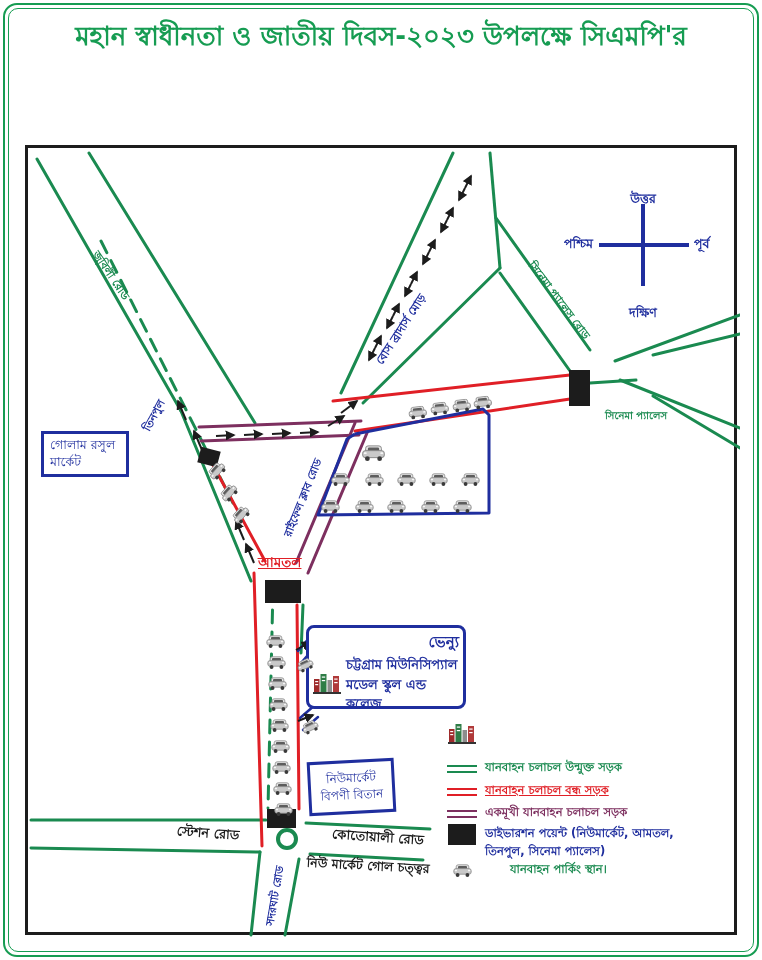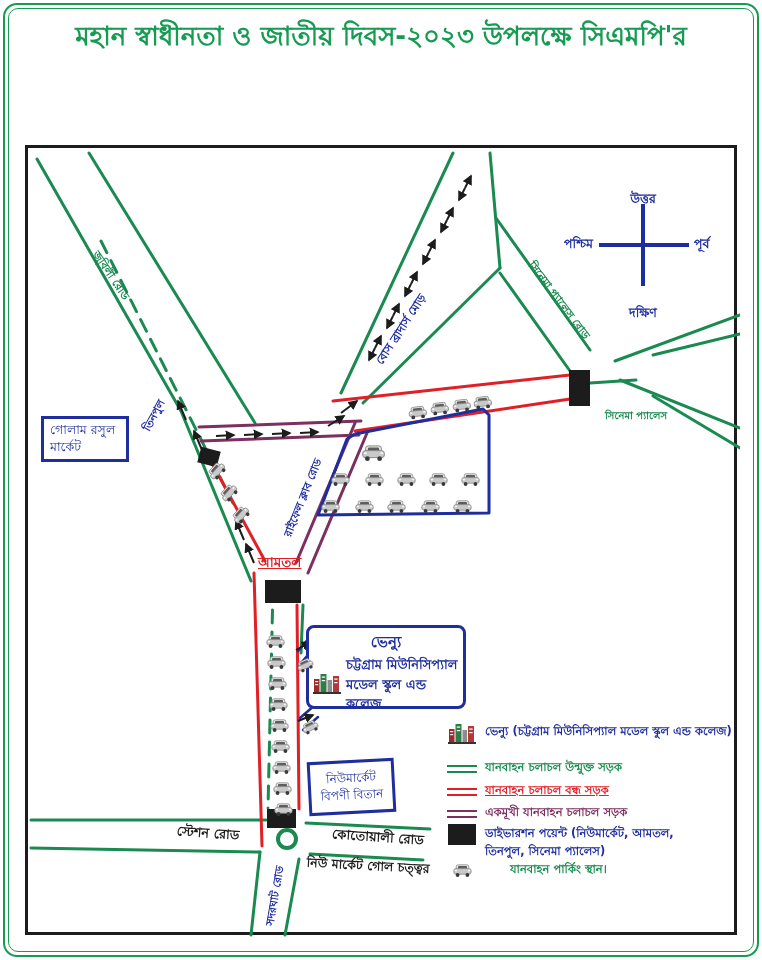--- a/index.html
+++ b/index.html
@@ -11,24 +11,24 @@
   .title-wrap{position:absolute;top:16px;left:0;width:762px;text-align:center;}
   .title-line{color:var(--c-title);font-weight:bold;font-size:26px;line-height:1.55;}
   
   .map{position:absolute;left:25px;top:145px;width:712px;height:790px;border:3px solid var(--c-black);background:#fff;box-sizing:border-box;}
   .map svg.roads{position:absolute;left:0;top:0;z-index:1;}
   .lbl{position:absolute;white-space:nowrap;font-weight:bold;z-index:4;}
   .ctr{transform:translate(-50%,-50%);}
   .t-blue{color:var(--c-blue);} .t-green{color:var(--c-green);} .t-red{color:var(--c-red);text-decoration:underline;}
   .t-purple{color:var(--c-purple);} .t-black{color:var(--c-black);}
   .boxed{border:3px solid var(--c-blue);background:#fff;box-sizing:border-box;z-index:5;position:absolute;}
-  .golam{left:13px;top:268px;width:88px;padding:3px 6px;font-size:12.5px;line-height:1.35;}
+  .golam{left:13px;top:283px;width:88px;padding:3px 6px;font-size:12.5px;line-height:1.35;}
   .police{left:407px;top:140px;width:84px;height:36px;border-radius:18px;display:flex;align-items:center;justify-content:center;font-size:13px;}
   .venue{left:278px;top:477px;width:160px;height:84px;border-radius:8px;padding:2px 4px;}
-  .venue .vt{text-align:center;font-size:15px;font-weight:bold;color:var(--c-blue);}
+  .venue .vt{text-align:right;font-size:15px;font-weight:bold;color:var(--c-blue);}
   .venue .vrow{display:flex;align-items:center;gap:4px;}
   .venue .vlines{font-size:13px;font-weight:bold;color:var(--c-blue);line-height:1.5;}
   .bipani{left:280px;top:612px;width:87px;height:54px;transform:rotate(-3deg);display:flex;flex-direction:column;align-items:center;justify-content:center;font-size:12px;line-height:1.4;}
   .car{position:absolute;z-index:5;width:19px;height:13px;}
   
   .compass{position:absolute;left:545px;top:42px;width:140px;height:112px;z-index:4;}
   .compass .cl{position:absolute;font-size:12.5px;font-weight:bold;color:var(--c-blue);white-space:nowrap;}
   
   .legend{position:absolute;left:418px;top:570px;width:294px;height:185px;z-index:6;}
   .lg-row{position:absolute;left:0;display:flex;align-items:center;gap:7px;}
@@ -188,21 +188,20 @@
             <rect x="20" y="6" width="6" height="16.5" fill="#b03a3a"></rect>
             <rect x="2.2" y="11" width="3" height="1.2" fill="#fff"></rect>
             <rect x="2.2" y="14" width="3" height="1.2" fill="#fff"></rect>
             <rect x="8.8" y="6.5" width="3.4" height="1.2" fill="#fff"></rect>
             <rect x="8.8" y="10" width="3.4" height="1.2" fill="#fff"></rect>
             <rect x="21.2" y="8.5" width="3.4" height="1.2" fill="#fff"></rect>
             <rect x="21.2" y="12" width="3.4" height="1.2" fill="#fff"></rect>
             <rect x="0" y="22" width="28" height="2" fill="#333"></rect>
           </svg>
         </span>
-      <span class="lg-tx t-blue">ভেন্যু (চট্টগ্রাম মিউনিসিপ্যাল মডেল স্কুল এন্ড কলেজ)</span>
     </div>
     <div class="lg-row" style="top:41px;">
       <span class="lg-ic">
           <span class="dline" style="border-color:var(--c-green);"></span>
         </span>
       <span class="lg-tx t-green">যানবাহন চলাচল উন্মুক্ত সড়ক</span>
     </div>
     <div class="lg-row" style="top:64px;">
       <span class="lg-ic">
           <span class="dline" style="border-color:var(--c-red);"></span>

